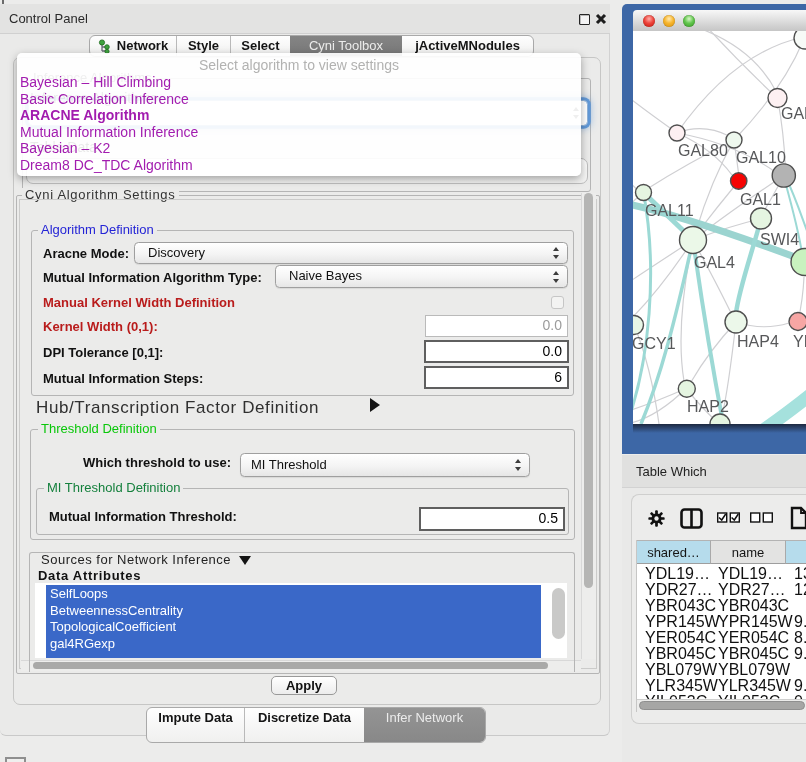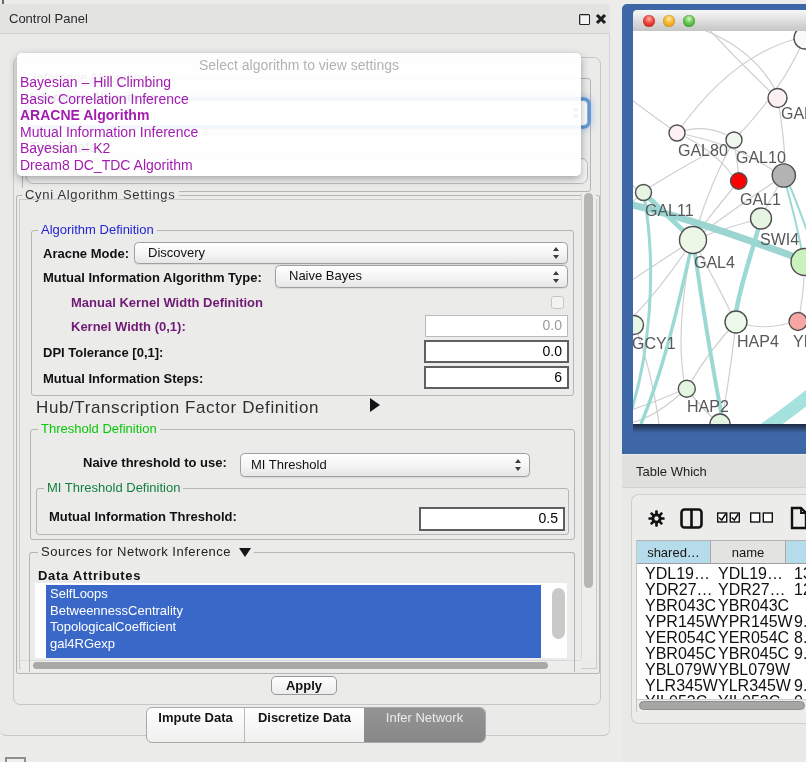--- a/index.html
+++ b/index.html
@@ -1,21 +1,21 @@
 <!DOCTYPE html>
 <html><head>
 <meta charset="utf-8">
 <style>
   html,body{margin:0;padding:0;}
   #app{position:relative;width:806px;height:762px;background:#ececeb;
        font-family:"Liberation Sans",sans-serif;overflow:hidden;}
   .abs{position:absolute;}
   .lbl{font-size:13px;color:#111;}
   .bold{font-weight:bold;}
-  .gray{color:#701a75;margin-left:28px;}
+  .gray{color:#b91c1c;}
   .group{position:absolute;border:1px solid #b5b5b5;border-radius:3px;}
   .gtitle{position:absolute;top:-8px;font-size:13px;background:#ebebea;padding:0 3px;line-height:14px;white-space:nowrap;}
   .combo{position:absolute;background:linear-gradient(#ffffff,#f4f4f4 55%,#e6e6e6);
          border:1px solid #9f9f9f;border-radius:4.5px;box-shadow:0 1px 1px rgba(0,0,0,0.08);}
   .combo .ct{position:absolute;left:13px;top:3px;font-size:13px;color:#111;}
   .stepper{position:absolute;right:7px;top:50%;width:7px;height:12px;margin-top:-6px;}
   .stepper:before{content:"";position:absolute;left:0;top:0;border-left:3.5px solid transparent;border-right:3.5px solid transparent;border-bottom:4.5px solid #3c3c3c;}
   .stepper:after{content:"";position:absolute;left:0;bottom:0;border-left:3.5px solid transparent;border-right:3.5px solid transparent;border-top:4.5px solid #3c3c3c;}
   .tfield{position:absolute;background:#fff;font-size:14px;text-align:right;}
   .seg{position:relative;float:left;height:100%;box-sizing:border-box;text-align:center;font-size:13px;font-weight:bold;color:#141414;}
@@ -28,20 +28,36 @@
 
   <div class="abs" style="left:0;top:4px;width:609px;height:731px;background:#eaeae9;border-right:1px solid #d2d2d2;border-bottom:1px solid #c9c9c9;border-radius:0 0 6px 6px;"></div>
 
   <div class="abs" style="left:0;top:4px;width:610px;height:29px;background:#e3e3e2;border-bottom:1px solid #d0d0d0;"></div>
   <div class="abs" style="left:9px;top:11px;font-size:13px;color:#2a2a2a;">Control Panel</div>
   <div class="abs" style="left:579px;top:14px;width:9px;height:9px;border:1.7px solid #262626;border-radius:1px;background:#f4f4f4;box-shadow:inset 1px 1px 0 #b9b9b9;"></div>
   <svg class="abs" style="left:595px;top:13px;" width="12" height="12" viewBox="0 0 12 12">
       <path d="M2,2 L10,10 M10,2 L2,10" stroke="#1c1c1c" stroke-width="3.1"></path>
     </svg>
 
+  <div class="abs" style="left:89px;top:35px;width:445px;height:22px;background:linear-gradient(#fefefe,#f0f0ef);border:1px solid #a9a9a9;border-radius:6px;box-sizing:border-box;overflow:hidden;">
+    <div class="seg" style="width:86px;line-height:20px;">
+      <svg style="position:absolute;left:7px;top:3px;" width="14" height="15" viewBox="0 0 14 15">
+        <path d="M5,4 L5,12 M5,8 L9,8 M5,12 L9,12" stroke="#6a6a78" stroke-width="1.3" fill="none"></path>
+        <circle cx="5" cy="3.5" r="2.6" fill="#3fa23f" stroke="#1e6c1e" stroke-width="0.8"></circle>
+        <circle cx="10" cy="8" r="2.3" fill="#3fa23f" stroke="#1e6c1e" stroke-width="0.8"></circle>
+        <circle cx="10" cy="12.4" r="2.1" fill="#3fa23f" stroke="#1e6c1e" stroke-width="0.8"></circle>
+      </svg>
+      <span style="margin-left:19px;">Network</span></div>
+    <div class="segsep"></div>
+    <div class="seg" style="width:53px;line-height:20px;">Style</div>
+    <div class="segsep"></div>
+    <div class="seg" style="width:59px;line-height:20px;">Select</div>
+    <div class="seg" style="width:112px;line-height:20px;background:linear-gradient(#848484,#787878);color:#ededec;font-weight:normal;">Cyni Toolbox</div>
+    <div class="seg" style="width:131px;line-height:20px;">jActiveMNodules</div>
+  </div>
 
   <div class="abs" style="left:13px;top:57px;width:586px;height:646px;border:1px solid #c6c6c5;border-radius:7px;background:#ebebea;"></div>
 
   <div class="group" style="left:22px;top:78px;width:567px;height:112px;">
     <span class="gtitle" style="left:7px;color:#333;">Inference Algorithms</span>
   </div>
   <div class="combo" style="left:28px;top:100px;width:558px;height:24px;background:#fff;box-shadow:0 0 0 2.8px rgba(90,148,214,0.92), 0 0 7px 3px rgba(90,148,214,0.5);border-color:#8fb2d9;">
     <span class="stepper"></span>
   </div>
   <div class="combo" style="left:26px;top:158px;width:560px;height:24px;background:linear-gradient(#fdfdfd,#f1f1f0);border-color:#bdbdbd;border-radius:7px;box-shadow:none;"></div>
@@ -78,34 +94,34 @@
   <div class="tfield" style="left:424px;top:340px;width:136px;height:17px;border:2px solid #5f5f5f;padding:1px 5px 1px 0;color:#000;">0.0</div>
   <div class="abs lbl bold" style="left:43px;top:371px;">Mutual Information Steps:</div>
   <div class="tfield" style="left:424px;top:366px;width:136px;height:17px;border:2px solid #5f5f5f;padding:1px 5px 1px 0;color:#000;">6</div>
 
   <div class="abs" style="left:36px;top:398px;font-size:17px;letter-spacing:0.6px;color:#303030;">Hub/Transcription Factor Definition</div>
   <div class="abs" style="left:370px;top:398px;width:0;height:0;border-top:7px solid transparent;border-bottom:7px solid transparent;border-left:10px solid #141414;"></div>
 
   <div class="group" style="left:30px;top:429px;width:543px;height:109px;">
     <span class="gtitle" style="left:7px;color:#09c709;">Threshold Definition</span>
   </div>
-  <div class="abs lbl bold" style="left:83px;top:455px;">Naive threshold to use:</div>
+  <div class="abs lbl bold" style="left:83px;top:455px;">Which threshold to use:</div>
   <div class="combo" style="left:240px;top:453px;width:288px;height:22px;">
       <span class="ct" style="top:3px;left:10px;">MI Threshold</span>
       <span class="stepper"></span>
     </div>
 
   <div class="group" style="left:36px;top:488px;width:531px;height:45px;">
     <span class="gtitle" style="left:7px;color:#15803d;">MI Threshold Definition</span>
   </div>
   <div class="abs lbl bold" style="left:49px;top:509px;">Mutual Information Threshold:</div>
   <div class="tfield" style="left:419px;top:507px;width:137px;height:18px;border:2px solid #5f5f5f;padding:1px 5px 1px 0;color:#000;">0.5</div>
 
   <div class="group" style="left:29px;top:552px;width:544px;height:119px;border-bottom:none;border-radius:3px 3px 0 0;">
-    <span class="gtitle" style="left:8px;color:#222;letter-spacing:0.5px;">Sources for Network Inference&nbsp;&nbsp;<span style="display:inline-block;width:0;height:0;border-left:6.5px solid transparent;border-right:6.5px solid transparent;border-top:9px solid #141414;margin-bottom:-1px;"></span></span>
+    <span class="gtitle" style="left:8px;color:#222;letter-spacing:0.5px;margin-top:8px;">Sources for Network Inference&nbsp;&nbsp;<span style="display:inline-block;width:0;height:0;border-left:6.5px solid transparent;border-right:6.5px solid transparent;border-top:9px solid #141414;margin-bottom:-1px;"></span></span>
   </div>
   <div class="abs lbl bold" style="left:38px;top:568px;letter-spacing:0.7px;">Data Attributes</div>
 
   <div class="abs" style="left:35px;top:583px;width:532px;height:75px;background:#fff;overflow:hidden;">
     <div style="position:absolute;left:11px;top:2px;width:495px;height:80px;background:#3a68c8;color:#fff;font-size:13px;">
       <div style="padding:1px 0 0 4px;height:15.7px;">SelfLoops</div>
       <div style="padding:1px 0 0 4px;height:15.7px;">BetweennessCentrality</div>
       <div style="padding:1px 0 0 4px;height:15.7px;">TopologicalCoefficient</div>
       <div style="padding:1px 0 0 4px;height:15.7px;">gal4RGexp</div>
     </div>

